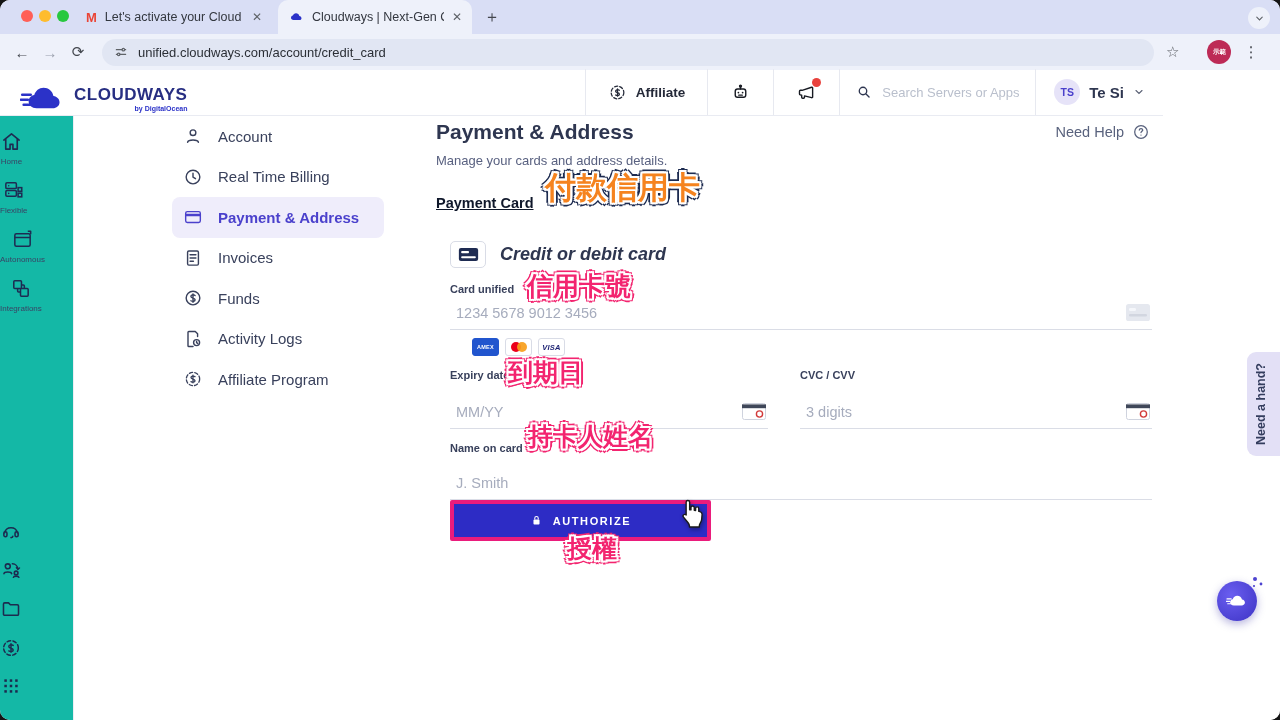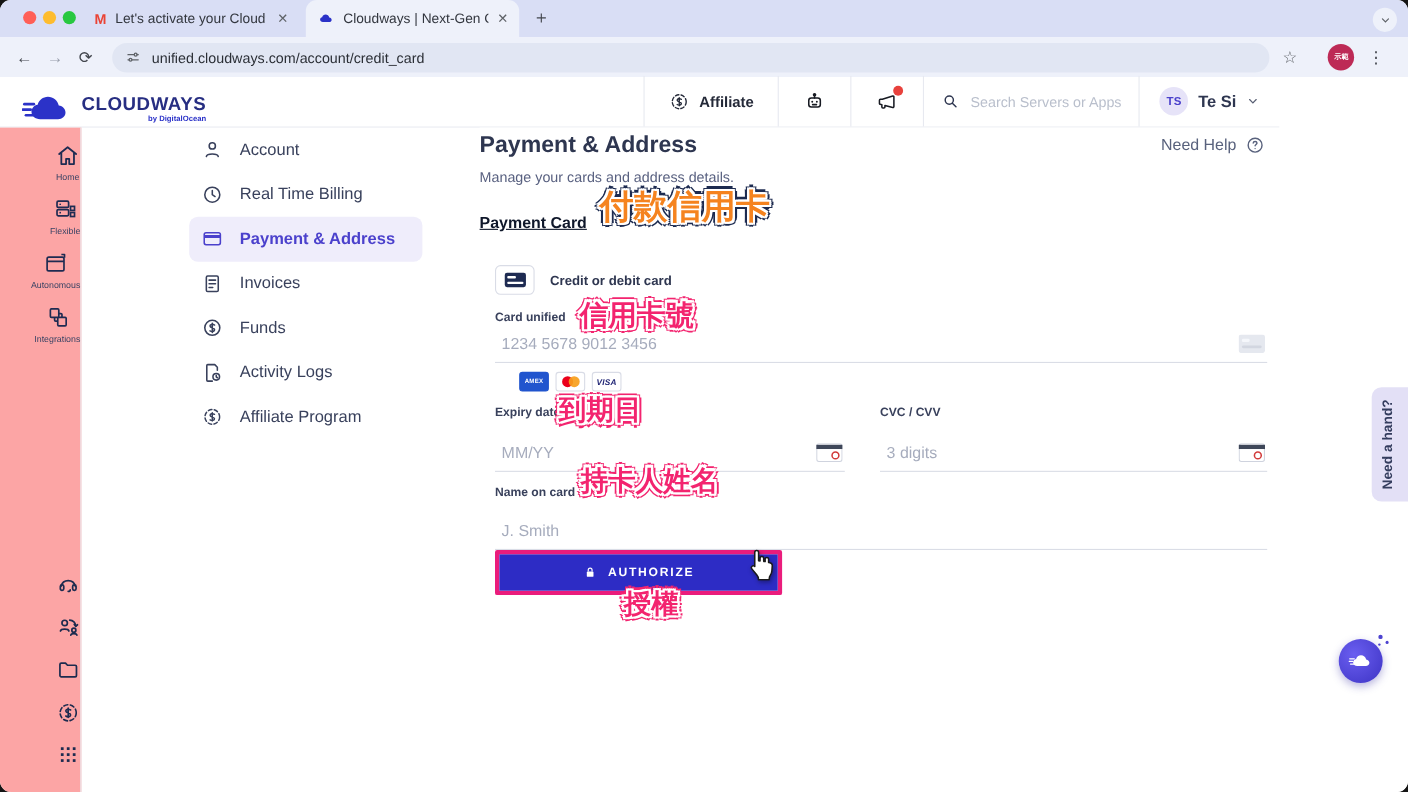--- a/index.html
+++ b/index.html
@@ -43,42 +43,42 @@
   .noti-dot { position:absolute; right:-4px; top:-4px; width:9px; height:9px; border-radius:50%; background:var(--notify-red,#e8413c); }
   .searchbox { display:flex; align-items:center; gap:10px; border-left:1px solid #e7e9f0; padding:0 16px; width:196px; }
   .searchbox input { border:none; outline:none; background:transparent; font-size:13px; color:#3b82f6; width:150px; font-family:inherit; }
   .searchbox input::placeholder { color:#b9bfcc; }
   .userbox { display:flex; align-items:center; gap:9px; border-left:1px solid #e7e9f0; padding:0 18px; }
   .avatar-ts { width:26px; height:26px; border-radius:50%; background:#e6e3f8; color:#4b41cc; font-size:10.5px; font-weight:700; display:flex; align-items:center; justify-content:center; }
   .user-name { font-size:15px; font-weight:600; color:#2e3650; }
   .chev-sm { color:#5a6175; display:flex; }
 
   
-  .rail { position:absolute; left:0; top:116px; width:74px; height:604px; background:#fca5a5; border-right:1px solid #ebedf3; display:flex; flex-direction:column; align-items:flex-end; padding-top:14px; }
+  .rail { position:absolute; left:0; top:116px; width:74px; height:604px; background:#14b8a6; border-right:1px solid #ebedf3; display:flex; flex-direction:column; align-items:flex-start; padding-top:14px; }
   .rail-item { display:flex; flex-direction:column; align-items:center; gap:4px; margin-bottom:13px; color:#1e2b52; }
   .rail-item .lbl { font-size:8px; color:#3a4364; }
   .rail-bottom { margin-top:auto; display:flex; flex-direction:column; align-items:center; gap:17px; padding-bottom:24px; color:#1c2b4f; }
 
   
   .accnav { position:absolute; left:172px; top:116px; width:212px; }
   .accnav .item { height:40.5px; display:flex; align-items:center; gap:15px; padding:0 11px; border-radius:8px; color:#39415c; font-size:15px; }
   .accnav .item.active { background:#efedfb; color:var(--accent,#4b41cc); font-weight:700; }
   .accnav .ic { display:flex; width:20px; }
 
   
   .main { position:absolute; left:436px; top:116px; right:0; bottom:0; background:#fff; }
   .page-title { margin-top:4px; font-size:21px; font-weight:800; color:#2e3650; }
   .page-sub { margin-top:9px; font-size:13px; color:#596180; }
   .section-title { margin-top:27px; font-size:14.5px; font-weight:800; color:#0f172a;text-decoration:underline; }
   .need-help { position:absolute; right:130px; top:7px; display:flex; align-items:center; gap:8px; color:#59627d; font-size:14.5px; }
 
   .form { margin-left:14px; margin-top:30px; width:702px; }
   .method-row { display:flex; align-items:center; gap:14px; }
   .method-box { width:36px; height:27px; border:1px solid #d9dce6; border-radius:5px; display:flex; align-items:center; justify-content:center; }
-  .method-label { font-size:12px; font-weight:700; color:#2e3650; }
+  .method-label { font-size:18px; font-weight:700; color:#2e3650;font-style:italic; }
   .f-label { font-size:11px; font-weight:600; color:#39415c; }
   .lbl-row1 { margin-top:15px; }
   .field { display:flex; align-items:center; border-bottom:1px solid #dadde6; padding:9px 2px 8px 6px; }
   .field input { border:none; outline:none; flex:1; font-size:14.5px; color:#39415c; font-family:inherit; background:transparent; }
   .field input::placeholder { color:#a6acbd; }
   .field .fic { display:flex; margin-left:8px; }
   .brands { display:flex; gap:6px; margin-top:8px;margin-left:22px; }
   .badge { width:27px; height:18px; border-radius:3px; border:1px solid #d9dce6; background:#fff; display:flex; align-items:center; justify-content:center; }
   .badge.amex { background:#2155ce; border-color:#2155ce; color:#fff; font-size:5.5px; font-weight:800; letter-spacing:.3px; }
   .badge.visa { color:#1a1f71; font-style:italic; font-weight:800; font-size:7.5px; letter-spacing:.2px; }

